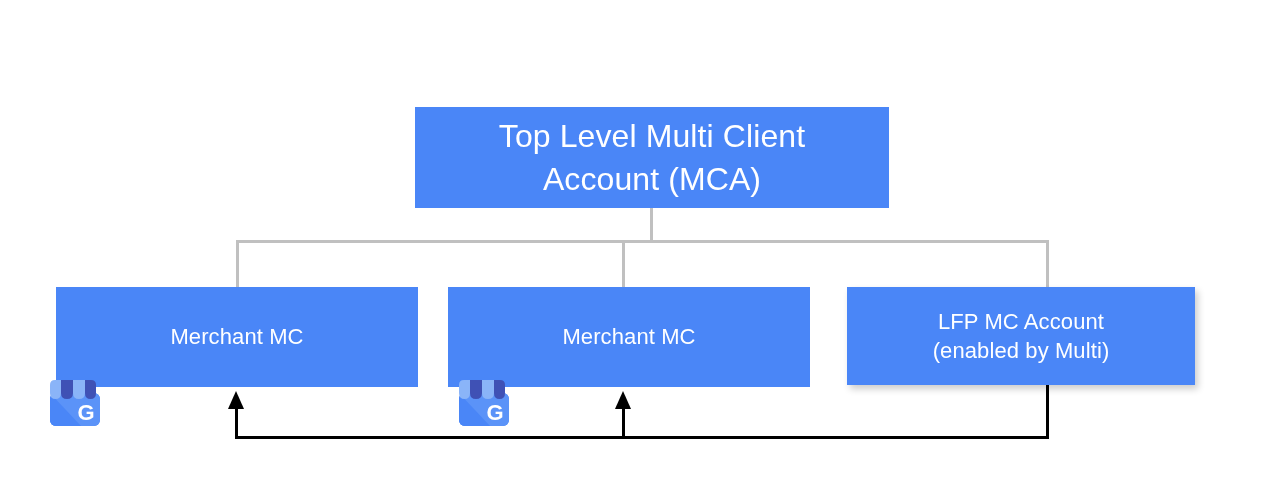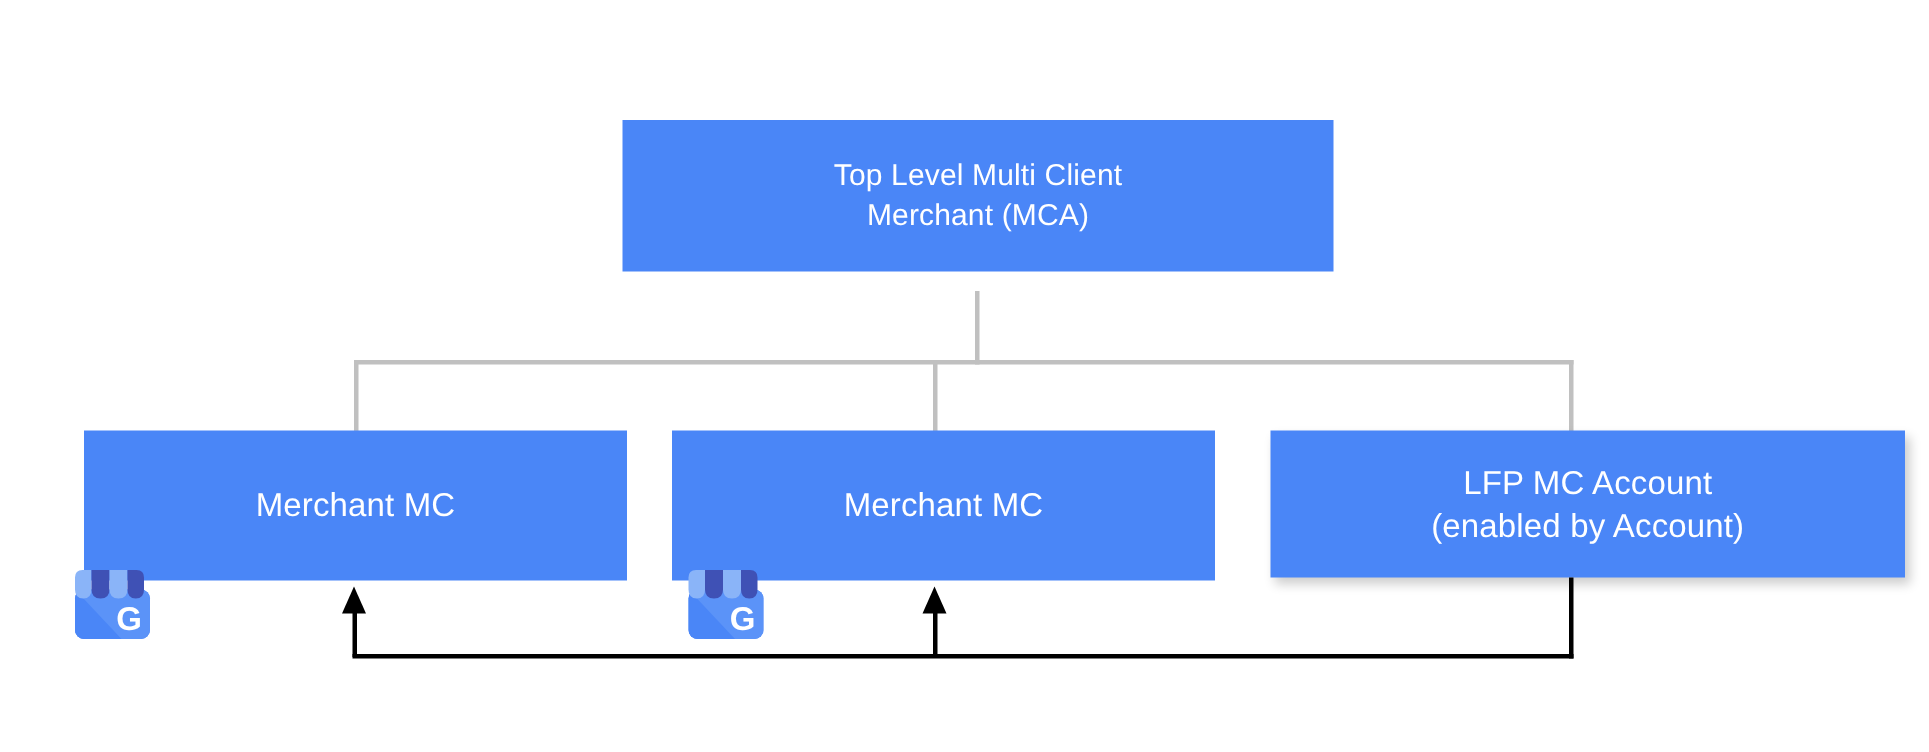--- a/index.html
+++ b/index.html
@@ -34,24 +34,24 @@
     letter-spacing: 0.1px;
     box-sizing: border-box;
   }
   .node .line {
     display: block;
     white-space: nowrap;
   }
 
   #node-mca {
     left: 415px;
-    top: 80px;
+    top: 107px;
     width: 474px;
     height: 101px;
-    font-size: 20px;
+    font-size: 32px;
   }
 
   #node-sub1 {
     left: 56px;
     top: 287px;
     width: 362px;
     height: 100px;
     font-size: 22px;
   }
 
@@ -59,21 +59,21 @@
     left: 448px;
     top: 287px;
     width: 362px;
     height: 100px;
     font-size: 22px;
   }
 
   #node-lfp {
     left: 847px;
     top: 287px;
-    width: 423px;
+    width: 348px;
     height: 98px;
     font-size: 22px;
     box-shadow: 3px 4px 7px rgba(0,0,0,0.20);
   }
 
   
   .conn {
     position: absolute;
     background: #c0c0c0;
   }
@@ -125,34 +125,34 @@
 <div id="canvas">
 
   <div class="conn v" id="conn-stem"></div>
   <div class="conn h" id="conn-bar"></div>
   <div class="conn v" id="conn-drop-left"></div>
   <div class="conn v" id="conn-drop-mid"></div>
   <div class="conn v" id="conn-drop-right"></div>
 
   <div class="node" id="node-mca">
     <span class="line">Top Level Multi Client</span>
-    <span class="line">Merchant (MCA)</span>
+    <span class="line">Account (MCA)</span>
   </div>
 
   <div class="node" id="node-sub1">
     <span class="line">Merchant MC</span>
   </div>
 
   <div class="node" id="node-sub2">
     <span class="line">Merchant MC</span>
   </div>
 
   <div class="node" id="node-lfp">
     <span class="line">LFP MC Account</span>
-    <span class="line">(enabled by Account)</span>
+    <span class="line">(enabled by Multi)</span>
   </div>
 
   <div class="fb v" id="fb-right-up"></div>
   <div class="fb h" id="fb-bar"></div>
   <div class="fb v" id="fb-left-up"></div>
   <div class="fb v" id="fb-mid-up"></div>
   <div class="arrowhead" id="arrow-sub1"></div>
   <div class="arrowhead" id="arrow-sub2"></div>
 
   <div class="gbp-icon" id="gbp-icon-1">

